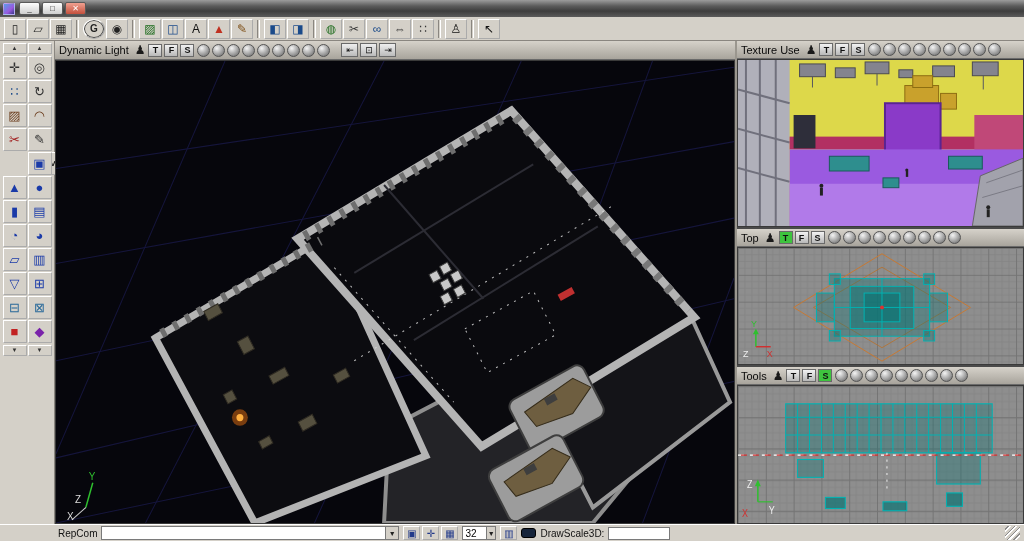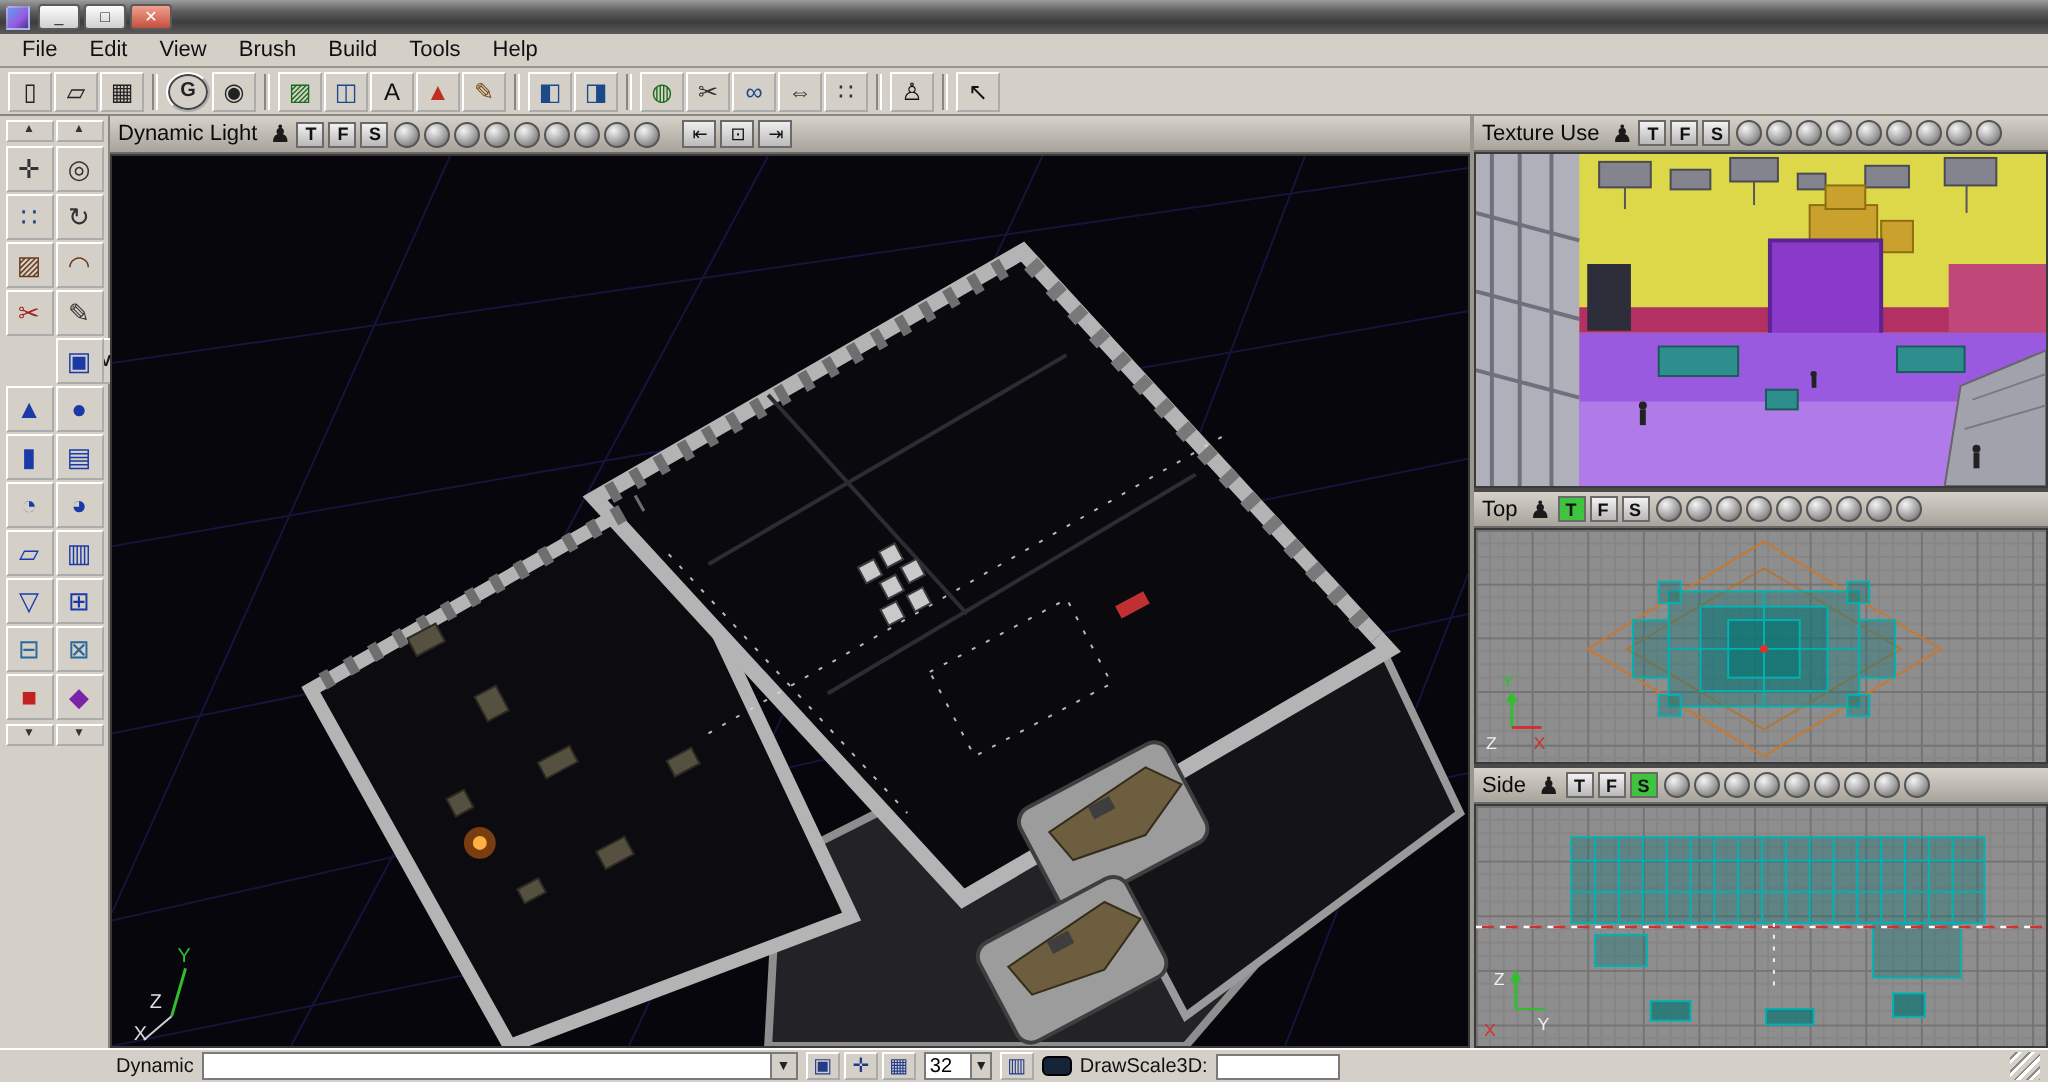--- a/index.html
+++ b/index.html
@@ -78,29 +78,20 @@
 
   <div class="titlebar">
     <span class="app-icon"></span>
     <span class="win-btns">
         <button class="win-btn">_</button>
         <button class="win-btn">□</button>
         <button class="win-btn close">✕</button>
       </span>
   </div>
 
-  <div class="menubar">
-      <span class="menu-item">File</span>
-      <span class="menu-item">Edit</span>
-      <span class="menu-item">View</span>
-      <span class="menu-item">Brush</span>
-      <span class="menu-item">Build</span>
-      <span class="menu-item">Tools</span>
-      <span class="menu-item">Help</span>
-    </div>
 
   <div class="toolbar">
       <button class="tb-btn">▯</button>
       <button class="tb-btn">▱</button>
       <button class="tb-btn">▦</button>
       <button class="tb-btn sep"></button>
       <button class="tb-btn circled">G</button>
       <button class="tb-btn">◉</button>
       <button class="tb-btn sep"></button>
       <button class="tb-btn" style="color: rgb(26, 106, 26);">▨</button>
@@ -404,21 +395,21 @@
               <line x1="18" y1="103" x2="33" y2="103" stroke="#d03030" stroke-width="1.5"></line>
               <text x="29" y="114" fill="#d03030">X</text>
               <text x="5" y="114" fill="#f0f0f0">Z</text>
             </g>
           </svg>
         </div>
       </div>
 
       <div class="panel panel-side">
         <div class="vp-header">
-          <span class="vp-title">Side</span>
+          <span class="vp-title">Tools</span>
           <span class="person-icon">♟</span>
           <span class="tfs-group">
               <button class="tfs">T</button>
               <button class="tfs">F</button>
               <button class="tfs active">S</button>
             </span>
           <span class="modes">
               <span class="mode-circle"></span>
               <span class="mode-circle"></span>
               <span class="mode-circle"></span>
@@ -478,21 +469,21 @@
               <text x="4" y="118" fill="#d03030">X</text>
             </g>
           </svg>
         </div>
       </div>
 
     </div>
   </div>
 
   <div class="statusbar">
-    <span>Dynamic</span>
+    <span>RepCom</span>
     <span class="combo combo-cmd">
       <input value="" style="">
       <span class="combo-arrow">▼</span>
     </span>
     <span class="tfs-group">
         <button class="sb-icon">▣</button>
         <button class="sb-icon">✛</button>
         <button class="sb-icon">▦</button>
       </span>
     <span class="combo combo-grid">

